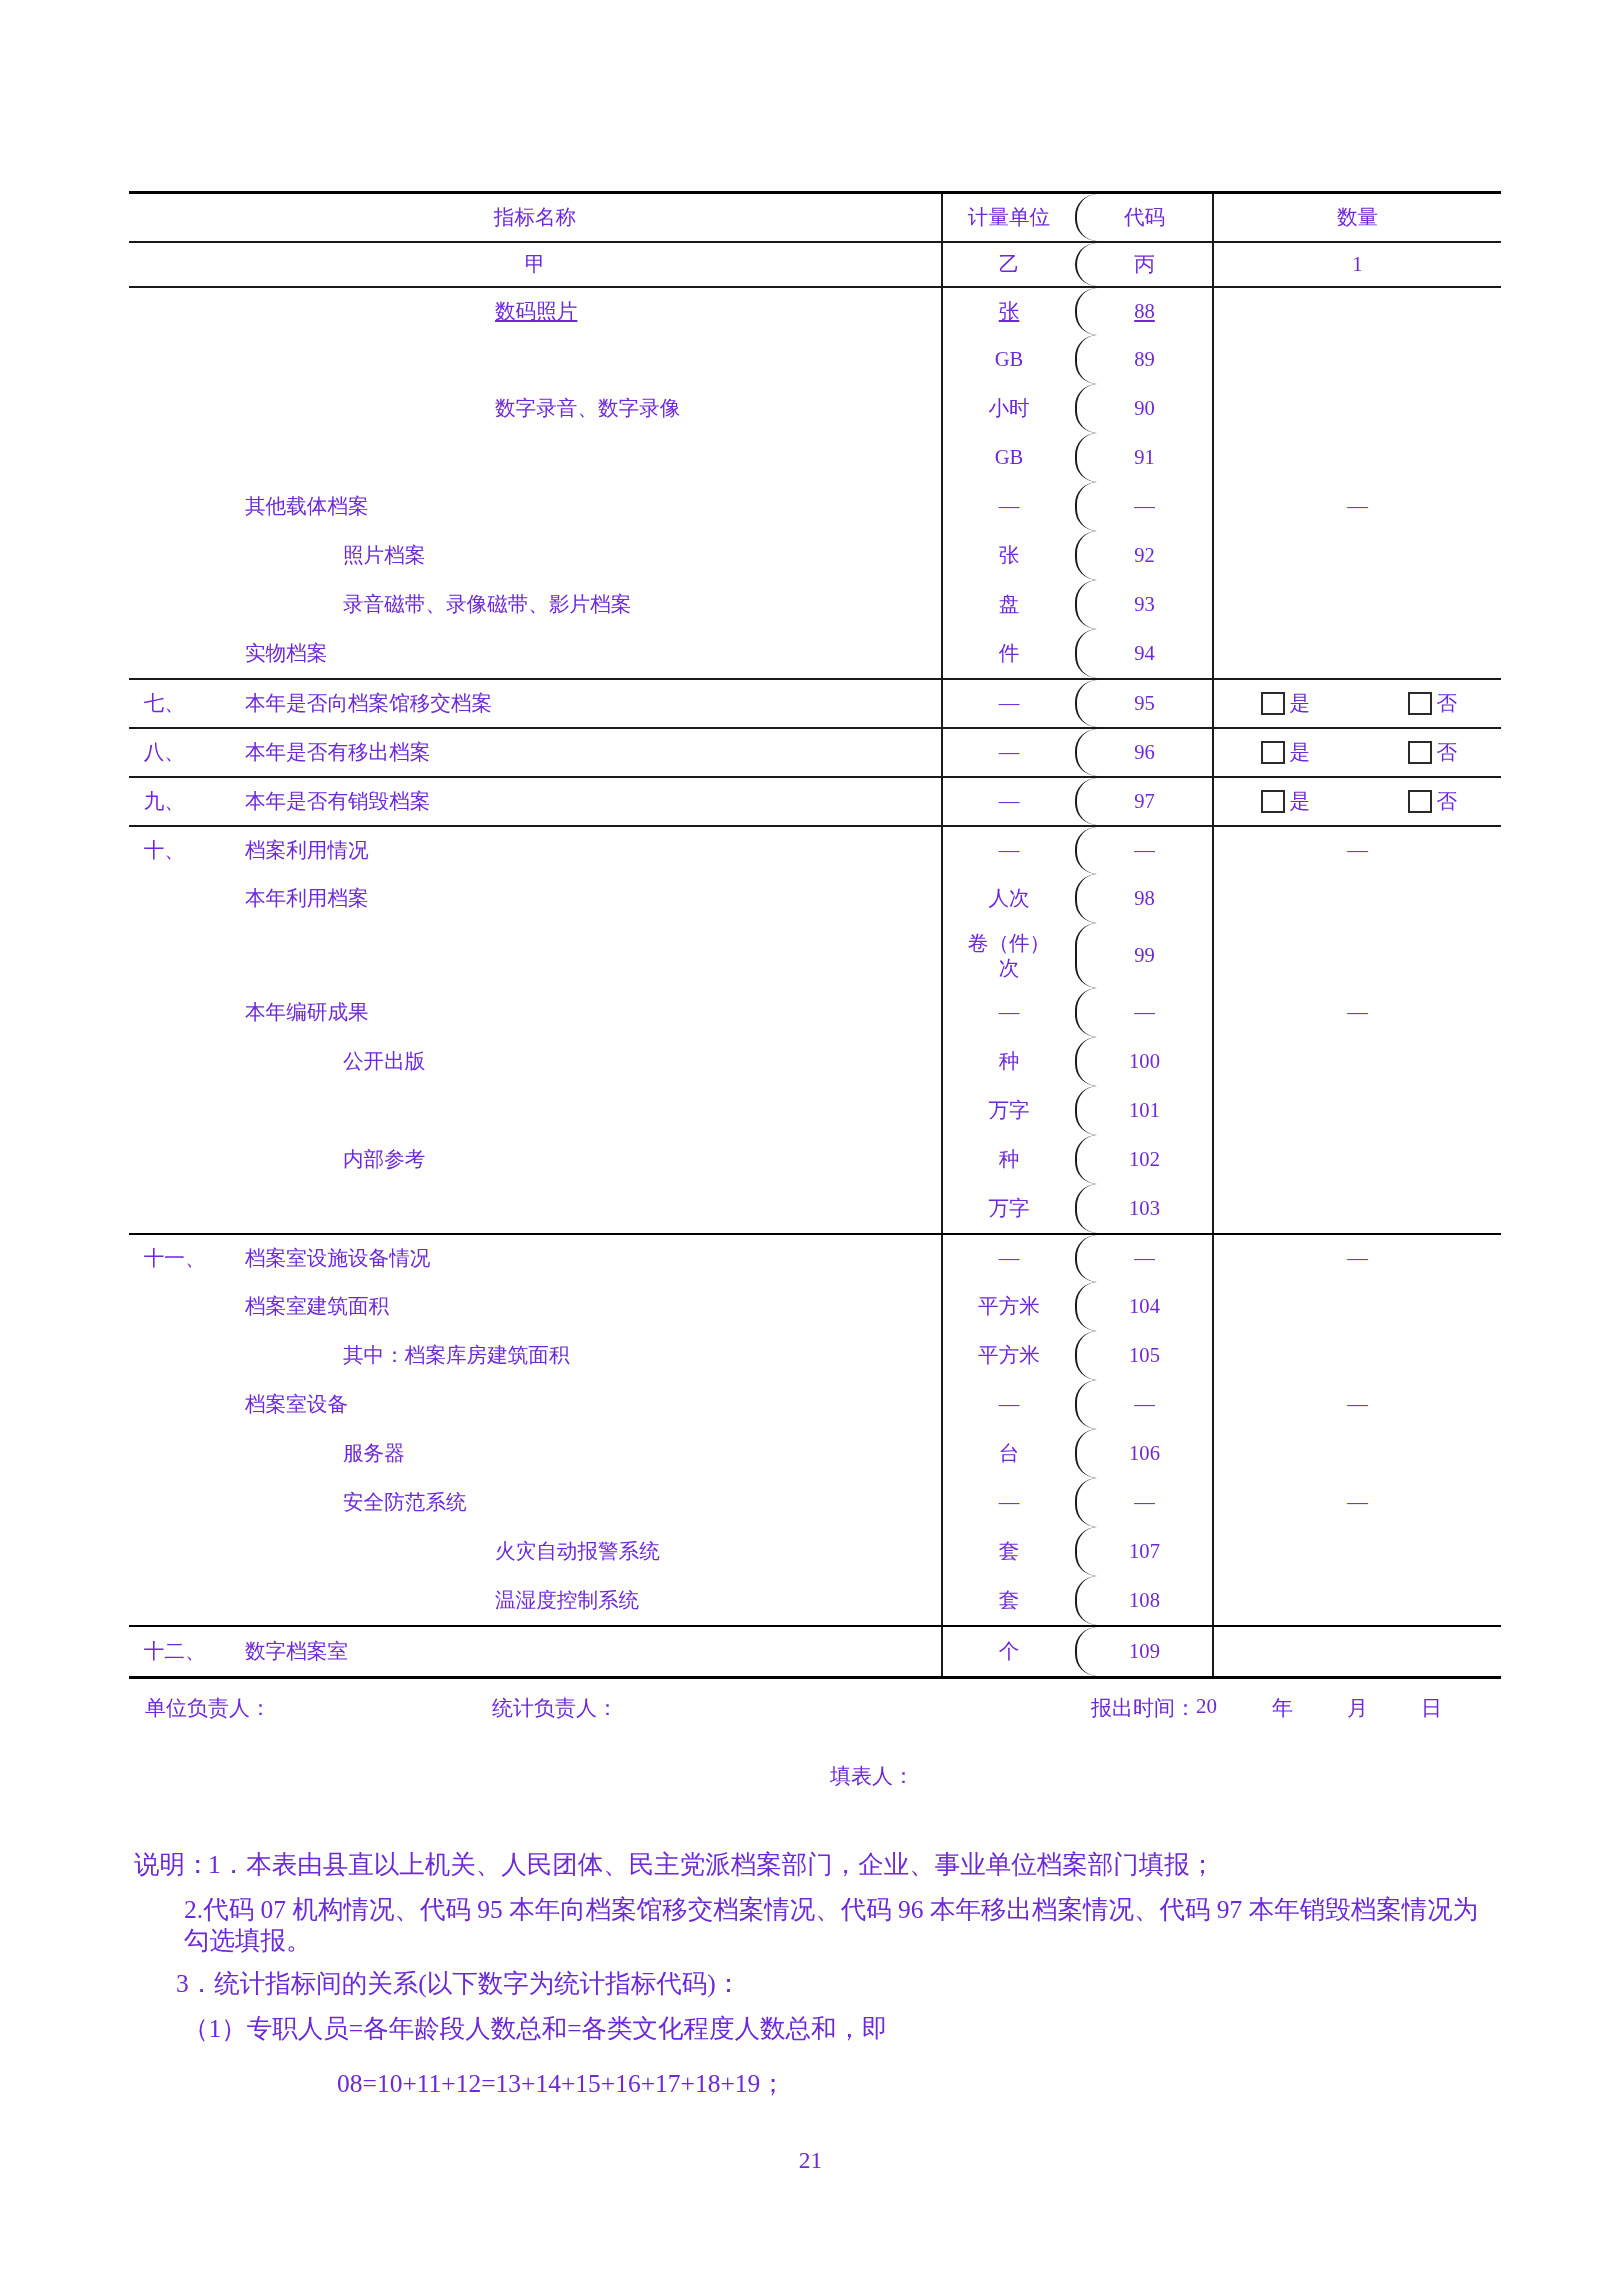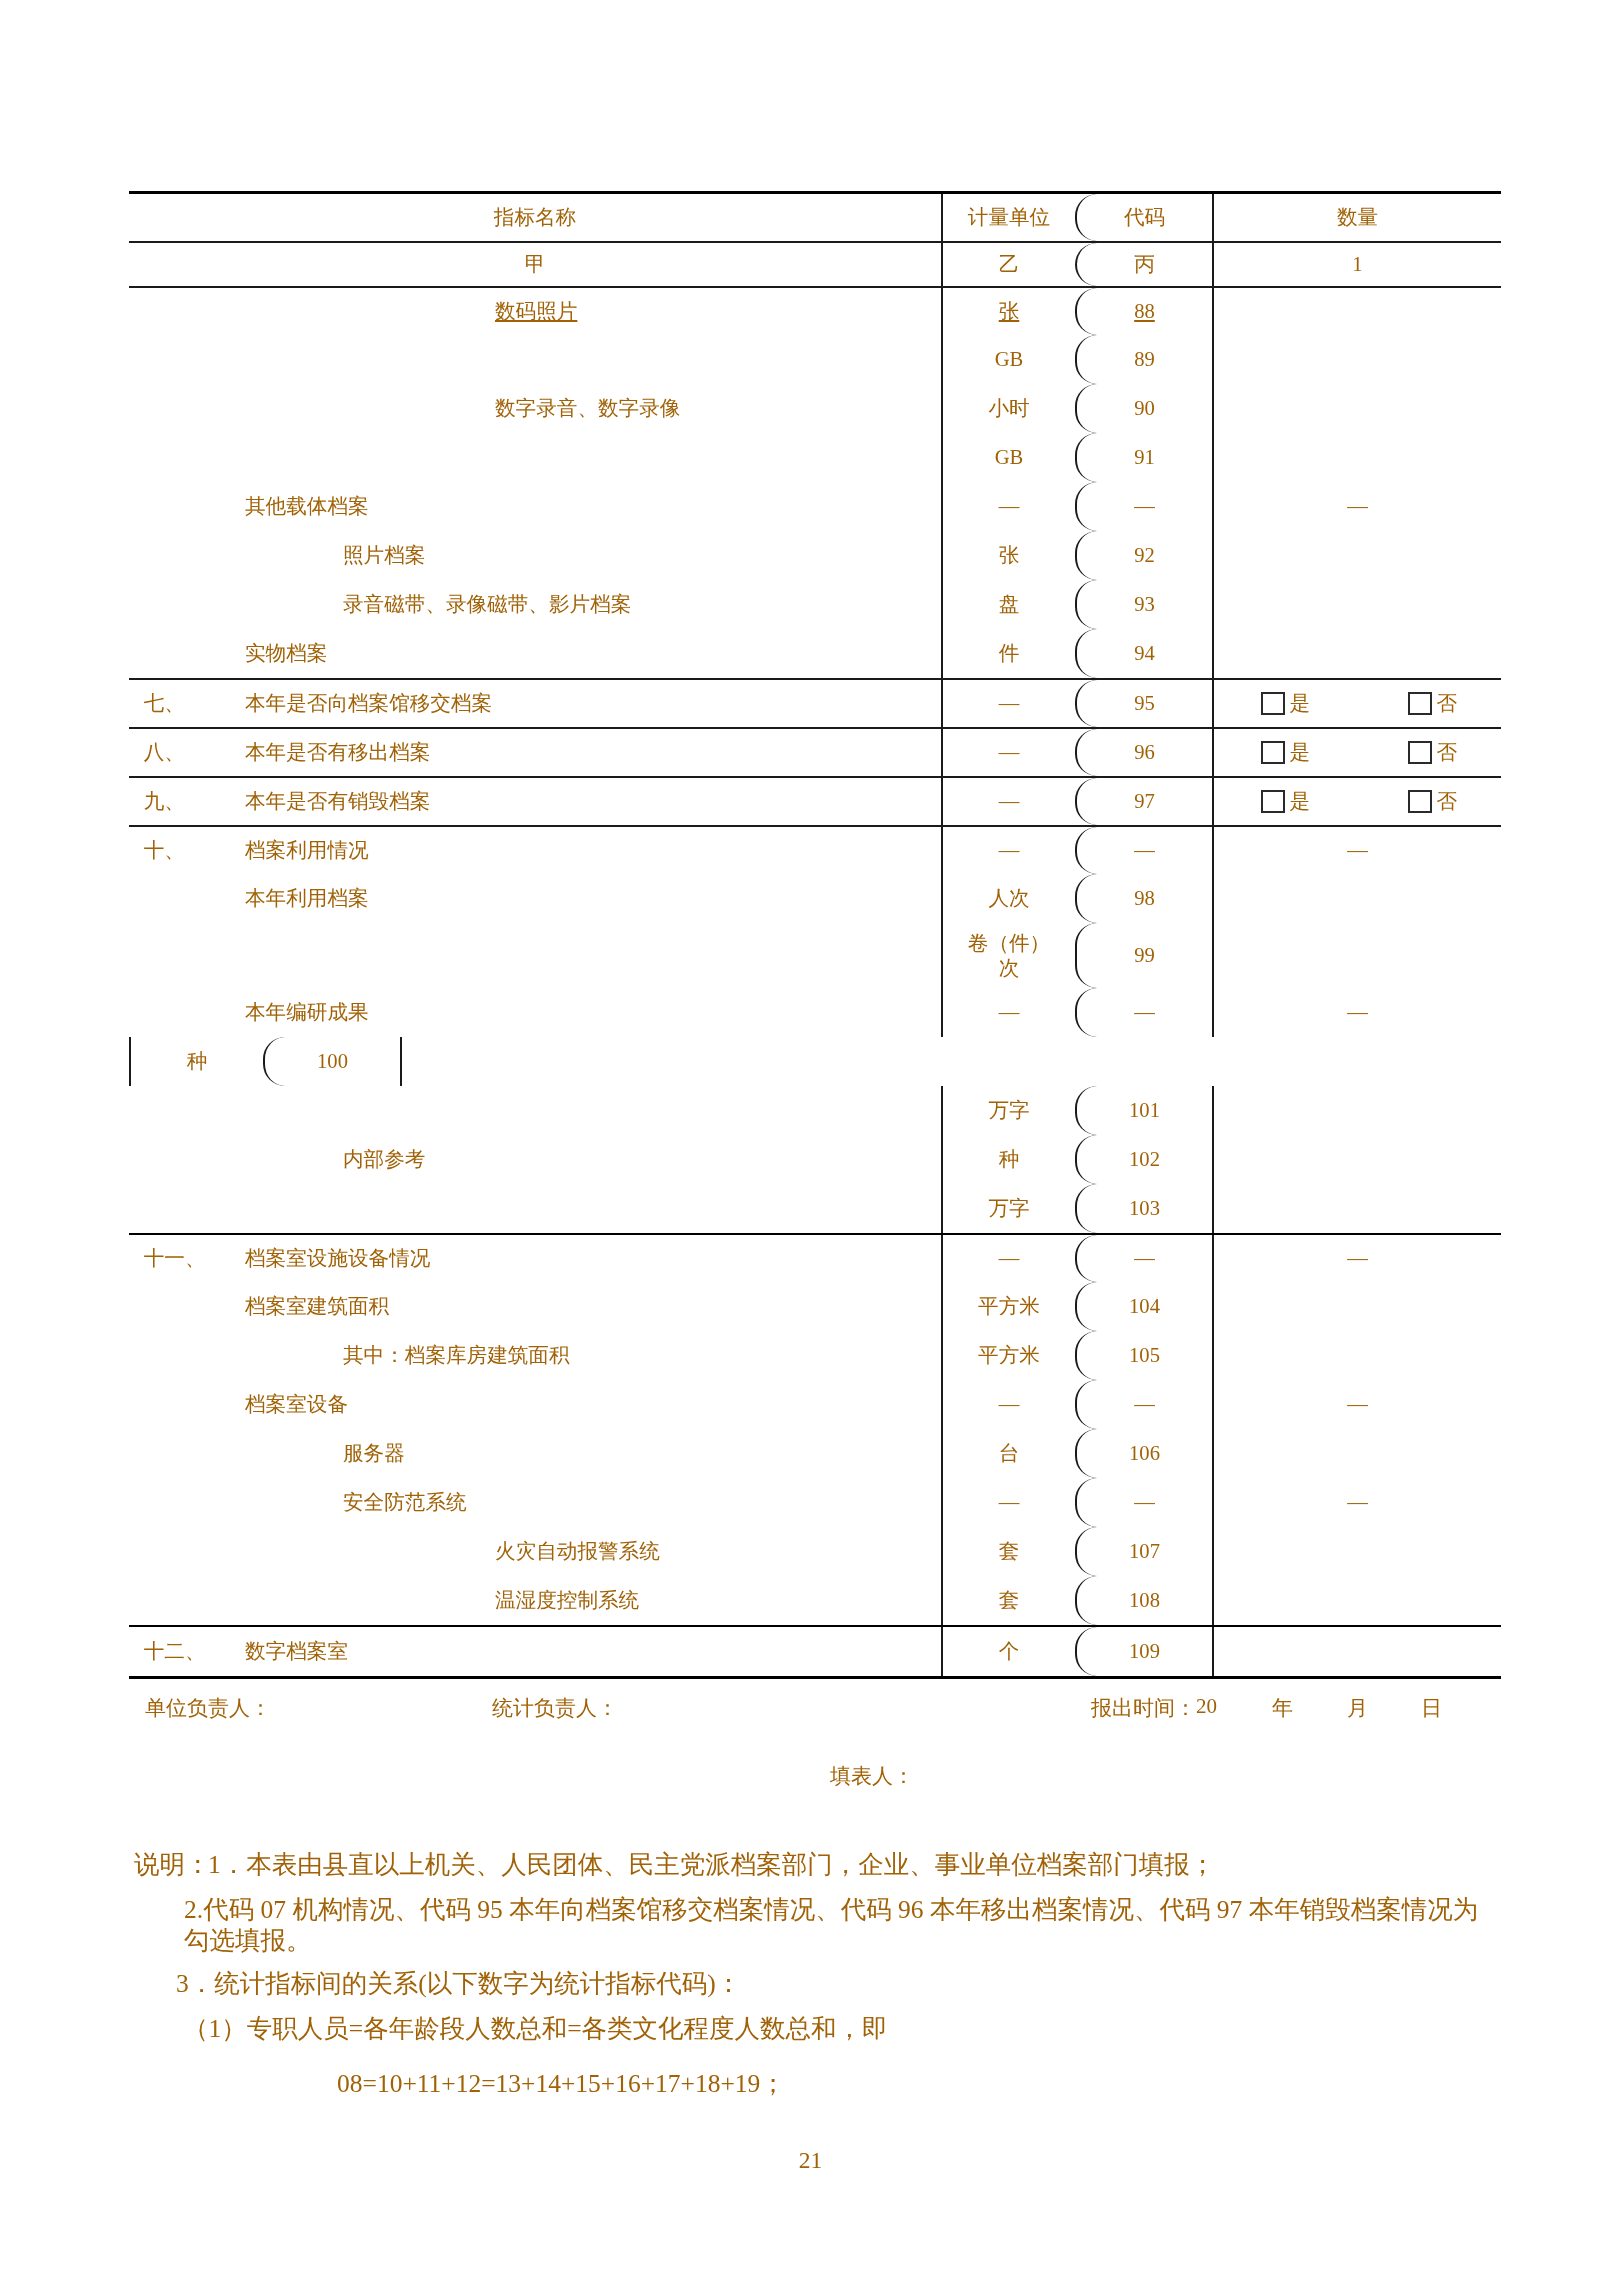--- a/index.html
+++ b/index.html
@@ -1,21 +1,21 @@
 <!DOCTYPE html>
 <html><head>
 <meta charset="utf-8">
 <style>
   html,body{margin:0;padding:0;background:#888;}
   .page{
     position:relative;
     width:1621px;height:2293px;
     background:#ffffff;
     font-family:"Liberation Serif","DejaVu Serif",serif;
-    color:#a16207;
+    color:#6d28d9;
     overflow:hidden;
   }
   
   .stat-table{
     position:absolute;left:129px;top:191px;width:1372px;
     border-top:3.9px solid #000;
     border-bottom:3.9px solid #000;
     box-sizing:border-box;
   }
   .trow{display:flex;align-items:stretch;height:49px;box-sizing:border-box;}
@@ -171,20 +171,21 @@
           <div class="cell c3">99</div>
           <div class="cell c4"></div>
         </div>
         <div class="trow">
           <div class="cell c1"><span class="lbl ind1">本年编研成果</span></div>
           <div class="cell c2">—</div>
           <div class="cell c3">—</div>
           <div class="cell c4">—</div>
         </div>
         <div class="trow">
+          <div class="cell c1"><span class="lbl ind2">公开出版</span></div>
           <div class="cell c2">种</div>
           <div class="cell c3">100</div>
           <div class="cell c4"></div>
         </div>
         <div class="trow">
           <div class="cell c1"><span class="lbl ind2"></span></div>
           <div class="cell c2">万字</div>
           <div class="cell c3">101</div>
           <div class="cell c4"></div>
         </div>

